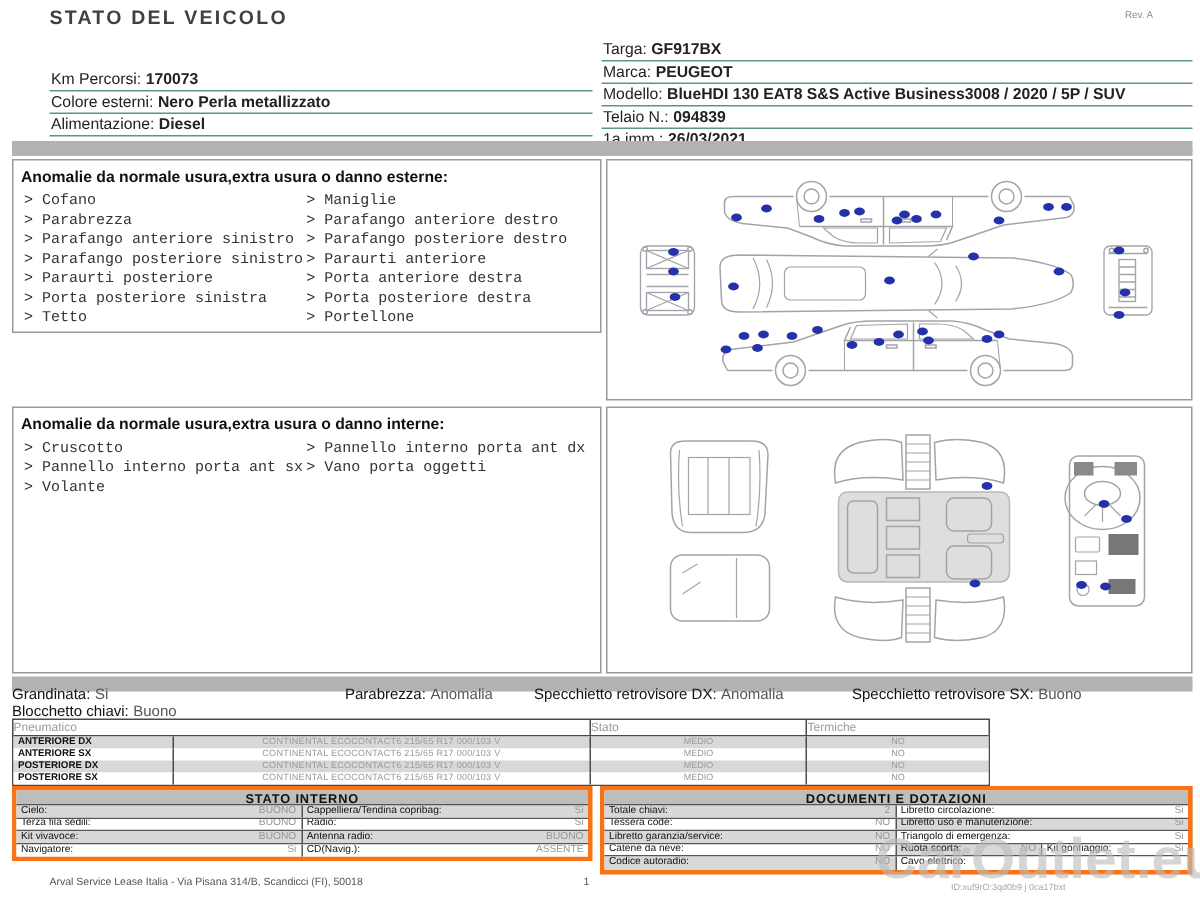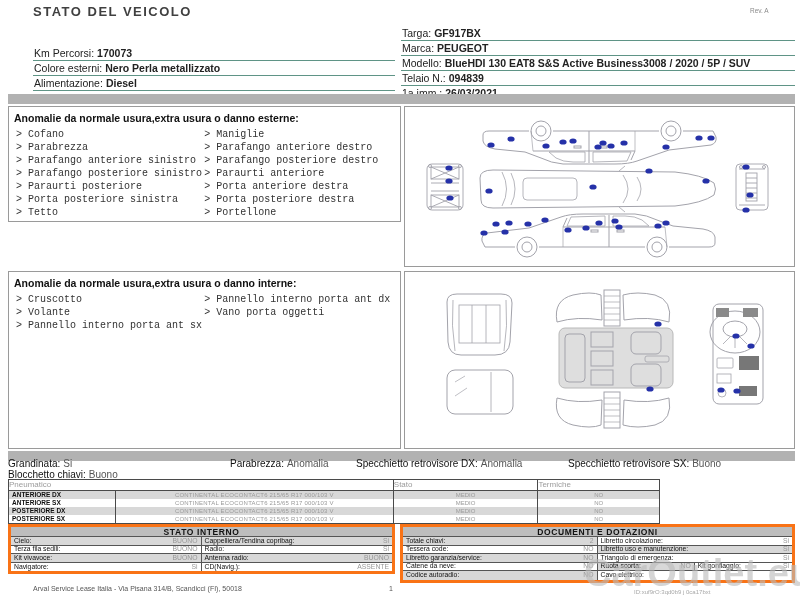--- a/index.html
+++ b/index.html
@@ -194,22 +194,22 @@
       <ellipse cx="253" cy="119" rx="3.6" ry="2.6" fill="#2531a8"></ellipse>
       <ellipse cx="261" cy="116" rx="3.6" ry="2.6" fill="#2531a8"></ellipse>
     </svg>
 </div>
 
 <div class="abs abox box-int-l">
   <div class="anom-title">Anomalie da normale usura,extra usura o danno interne:</div>
   <div class="anom-cols">
     <div class="anom-col">
       <div class="anom-item">Cruscotto</div>
+      <div class="anom-item">Pannello interno porta ant sx</div>
       <div class="anom-item">Volante</div>
-      <div class="anom-item">Pannello interno porta ant sx</div>
     </div>
     <div class="anom-col">
       <div class="anom-item">Pannello interno porta ant dx</div>
       <div class="anom-item">Vano porta oggetti</div>
     </div>
   </div>
 </div>
 
 <div class="abs abox box-int-r">
   <svg width="389" height="176" viewBox="0 0 389 176">

